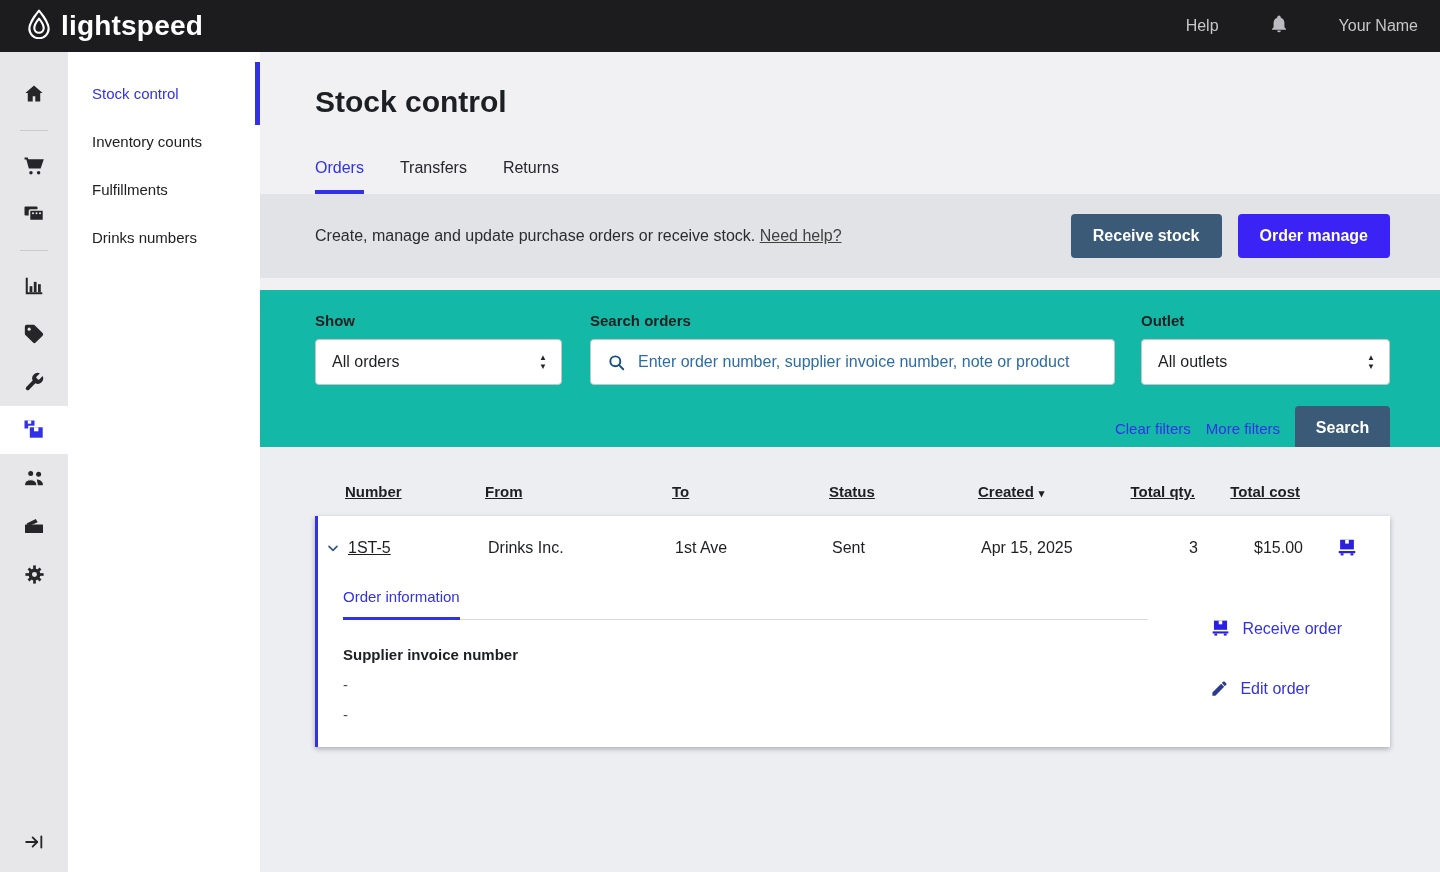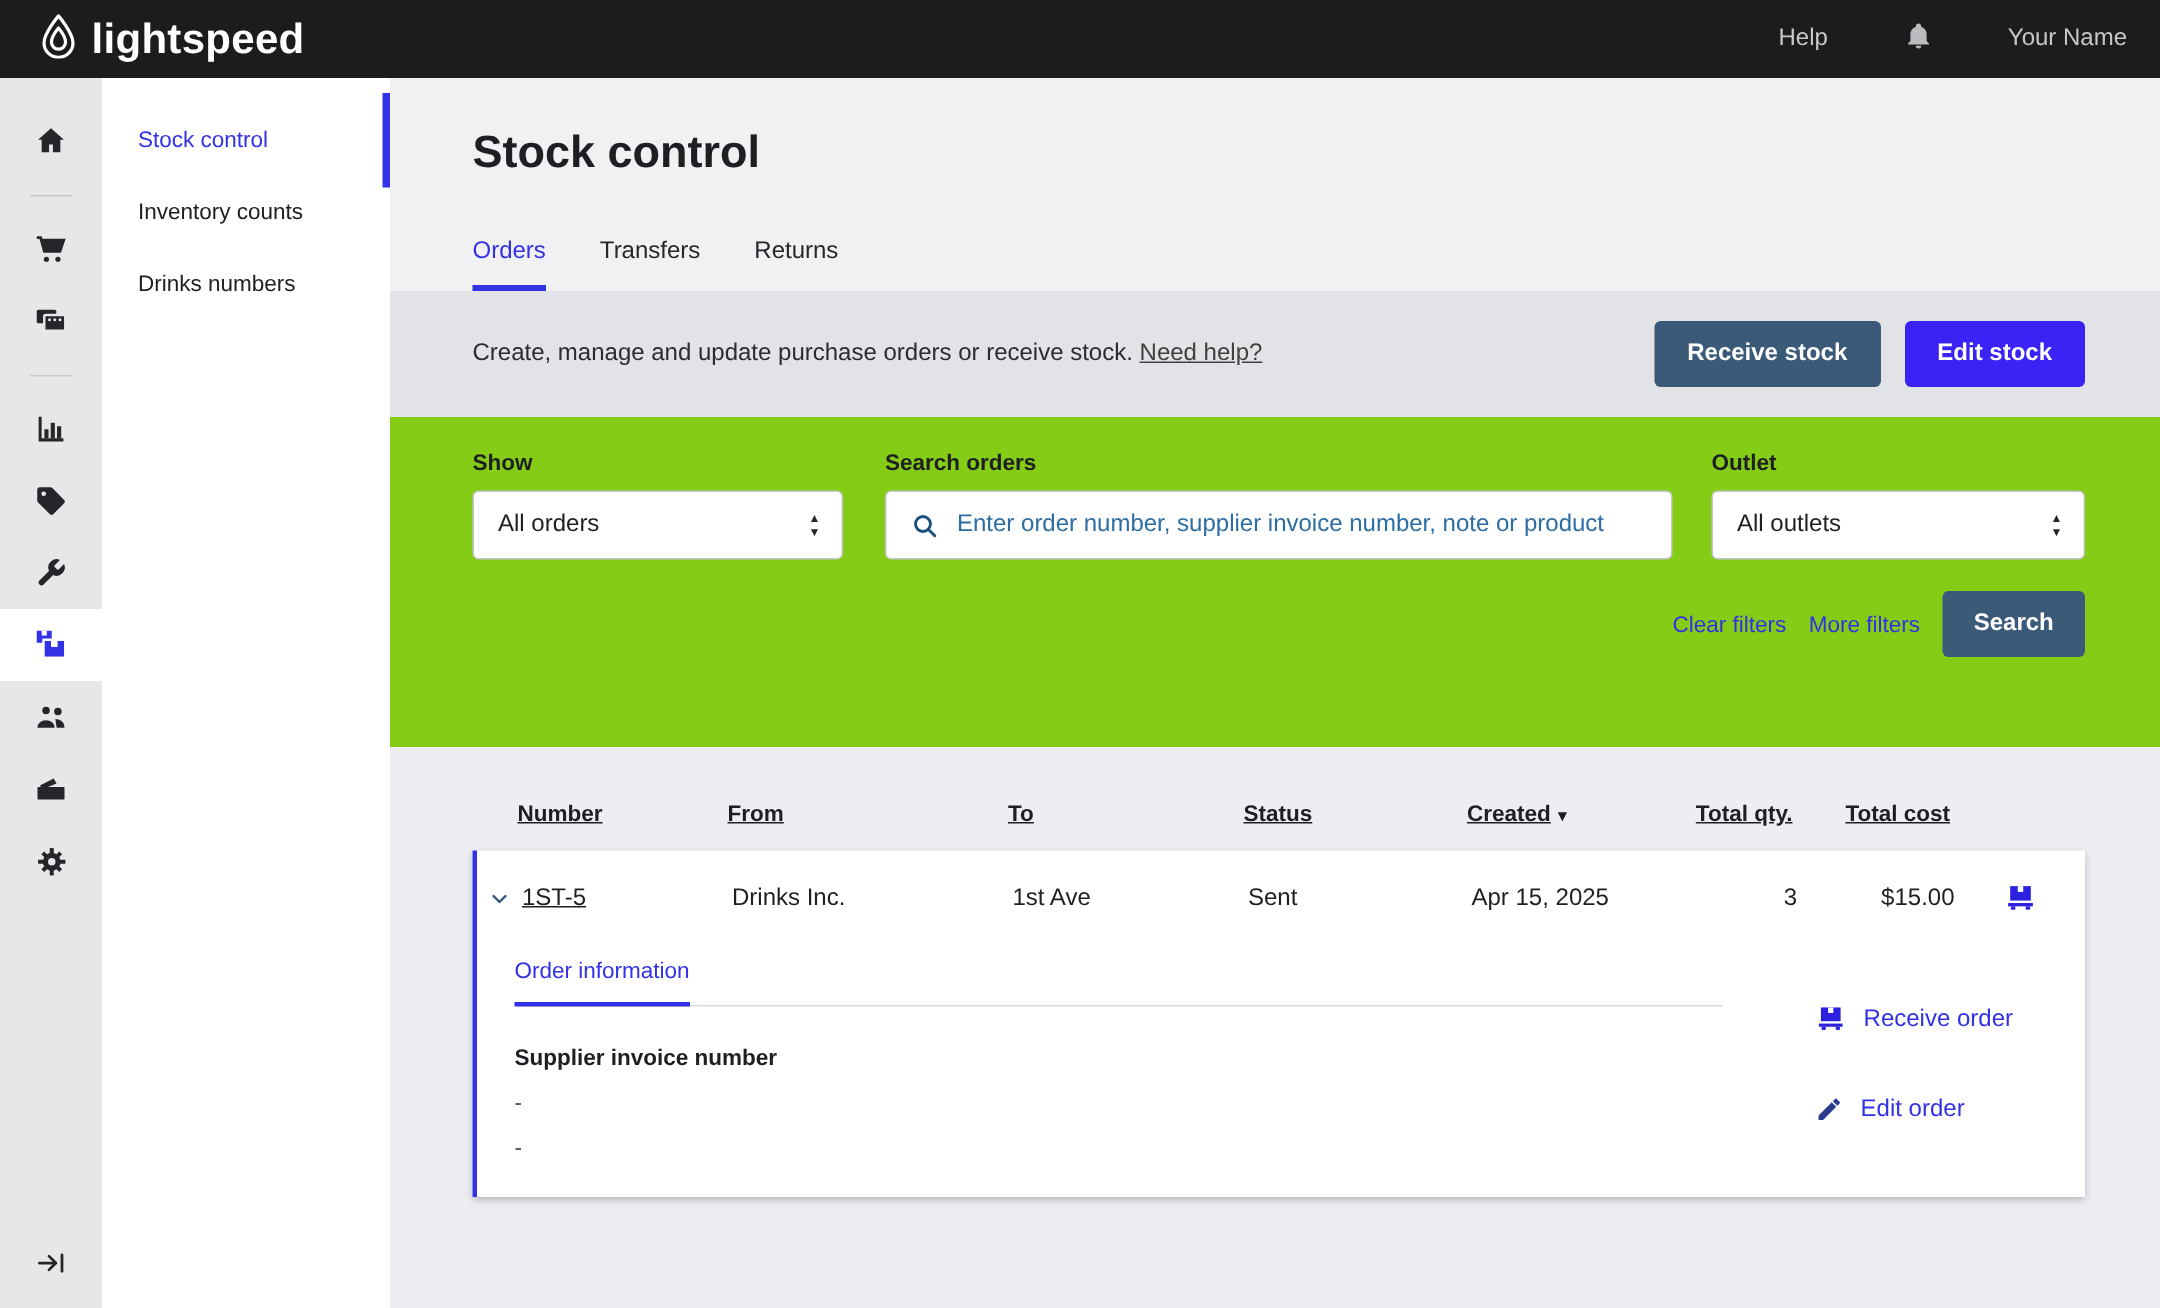--- a/index.html
+++ b/index.html
@@ -41,21 +41,21 @@
   
   .banner { height:84px; background:#e2e3e6; display:flex; align-items:center; padding:0 50px 0 55px; flex:0 0 auto; }
   .banner-text { font-size:16px; color:#2b2c30; }
   .banner-link { text-decoration:underline; cursor:pointer; color:#404040; }
   .banner-actions { margin-left:auto; display:flex; gap:16px; }
   .btn { border:none; border-radius:4px; height:44px; font-family:inherit; font-size:16px; font-weight:700; color:#fff; cursor:pointer; padding:0 22px; }
   .btn-dark { background:#3a5a78; }
   .btn-primary { background:#3b22f5; }
 
   
-  .filter-panel { background:#84cc16; padding:22px 50px 0 55px; height:220px; flex:0 0 auto; }
+  .filter-panel { background:#14b8a6; padding:22px 50px 0 55px; height:157px; flex:0 0 auto;margin-top:12px; }
   .filter-row { display:flex; gap:0; }
   .f-col-show { width:247px; margin-right:28px; }
   .f-col-search { width:525px; margin-right:26px; }
   .f-col-outlet { width:249px; }
   .f-label { font-size:15px; font-weight:700; color:#1d1f23; margin-bottom:10px; }
   .control { height:46px; border:1px solid #c3c5cb; border-radius:4px; background:#fff; display:flex; align-items:center; padding:0 14px 0 16px; cursor:pointer; }
   .control .val { font-size:16px; color:#1d1f23; }
   .spinner { margin-left:auto; display:flex; flex-direction:column; align-items:center; line-height:7px; font-size:8px; color:#26262a; gap:2px; }
   .search-box { cursor:text; }
   .search-box svg { flex:0 0 auto; margin-right:12px; }
@@ -207,40 +207,41 @@
             <path d="M10.5 7l5 5-5 5"></path>
             <path d="M20 6v12"></path>
         </svg>
       </div>
     </div>
 
     <div class="subnav">
       <span class="active-bar"></span>
       <div class="subnav-item active">Stock control</div>
       <div class="subnav-item">Inventory counts</div>
+      <div class="subnav-item">Fulfillments</div>
       <div class="subnav-item">Drinks numbers</div>
     </div>
 
     <div class="main">
       <h1 class="page-title">Stock control</h1>
 
       <div class="tabs">
         <div class="tab active">Orders</div>
         <div class="tab">Transfers</div>
         <div class="tab">Returns</div>
       </div>
 
       <div class="banner">
         <span class="banner-text">
           <span>Create, manage and update purchase orders or receive stock.</span>
           <span class="banner-link">Need help?</span>
         </span>
         <span class="banner-actions">
           <button class="btn btn-dark">Receive stock</button>
-          <button class="btn btn-primary">Edit stock</button>
+          <button class="btn btn-primary">Order manage</button>
         </span>
       </div>
 
       <div class="filter-panel">
         <div class="filter-row">
           <div class="f-col-show">
             <div class="f-label">Show</div>
             <div class="control">
               <span class="val">All orders</span>
               <span class="spinner">

